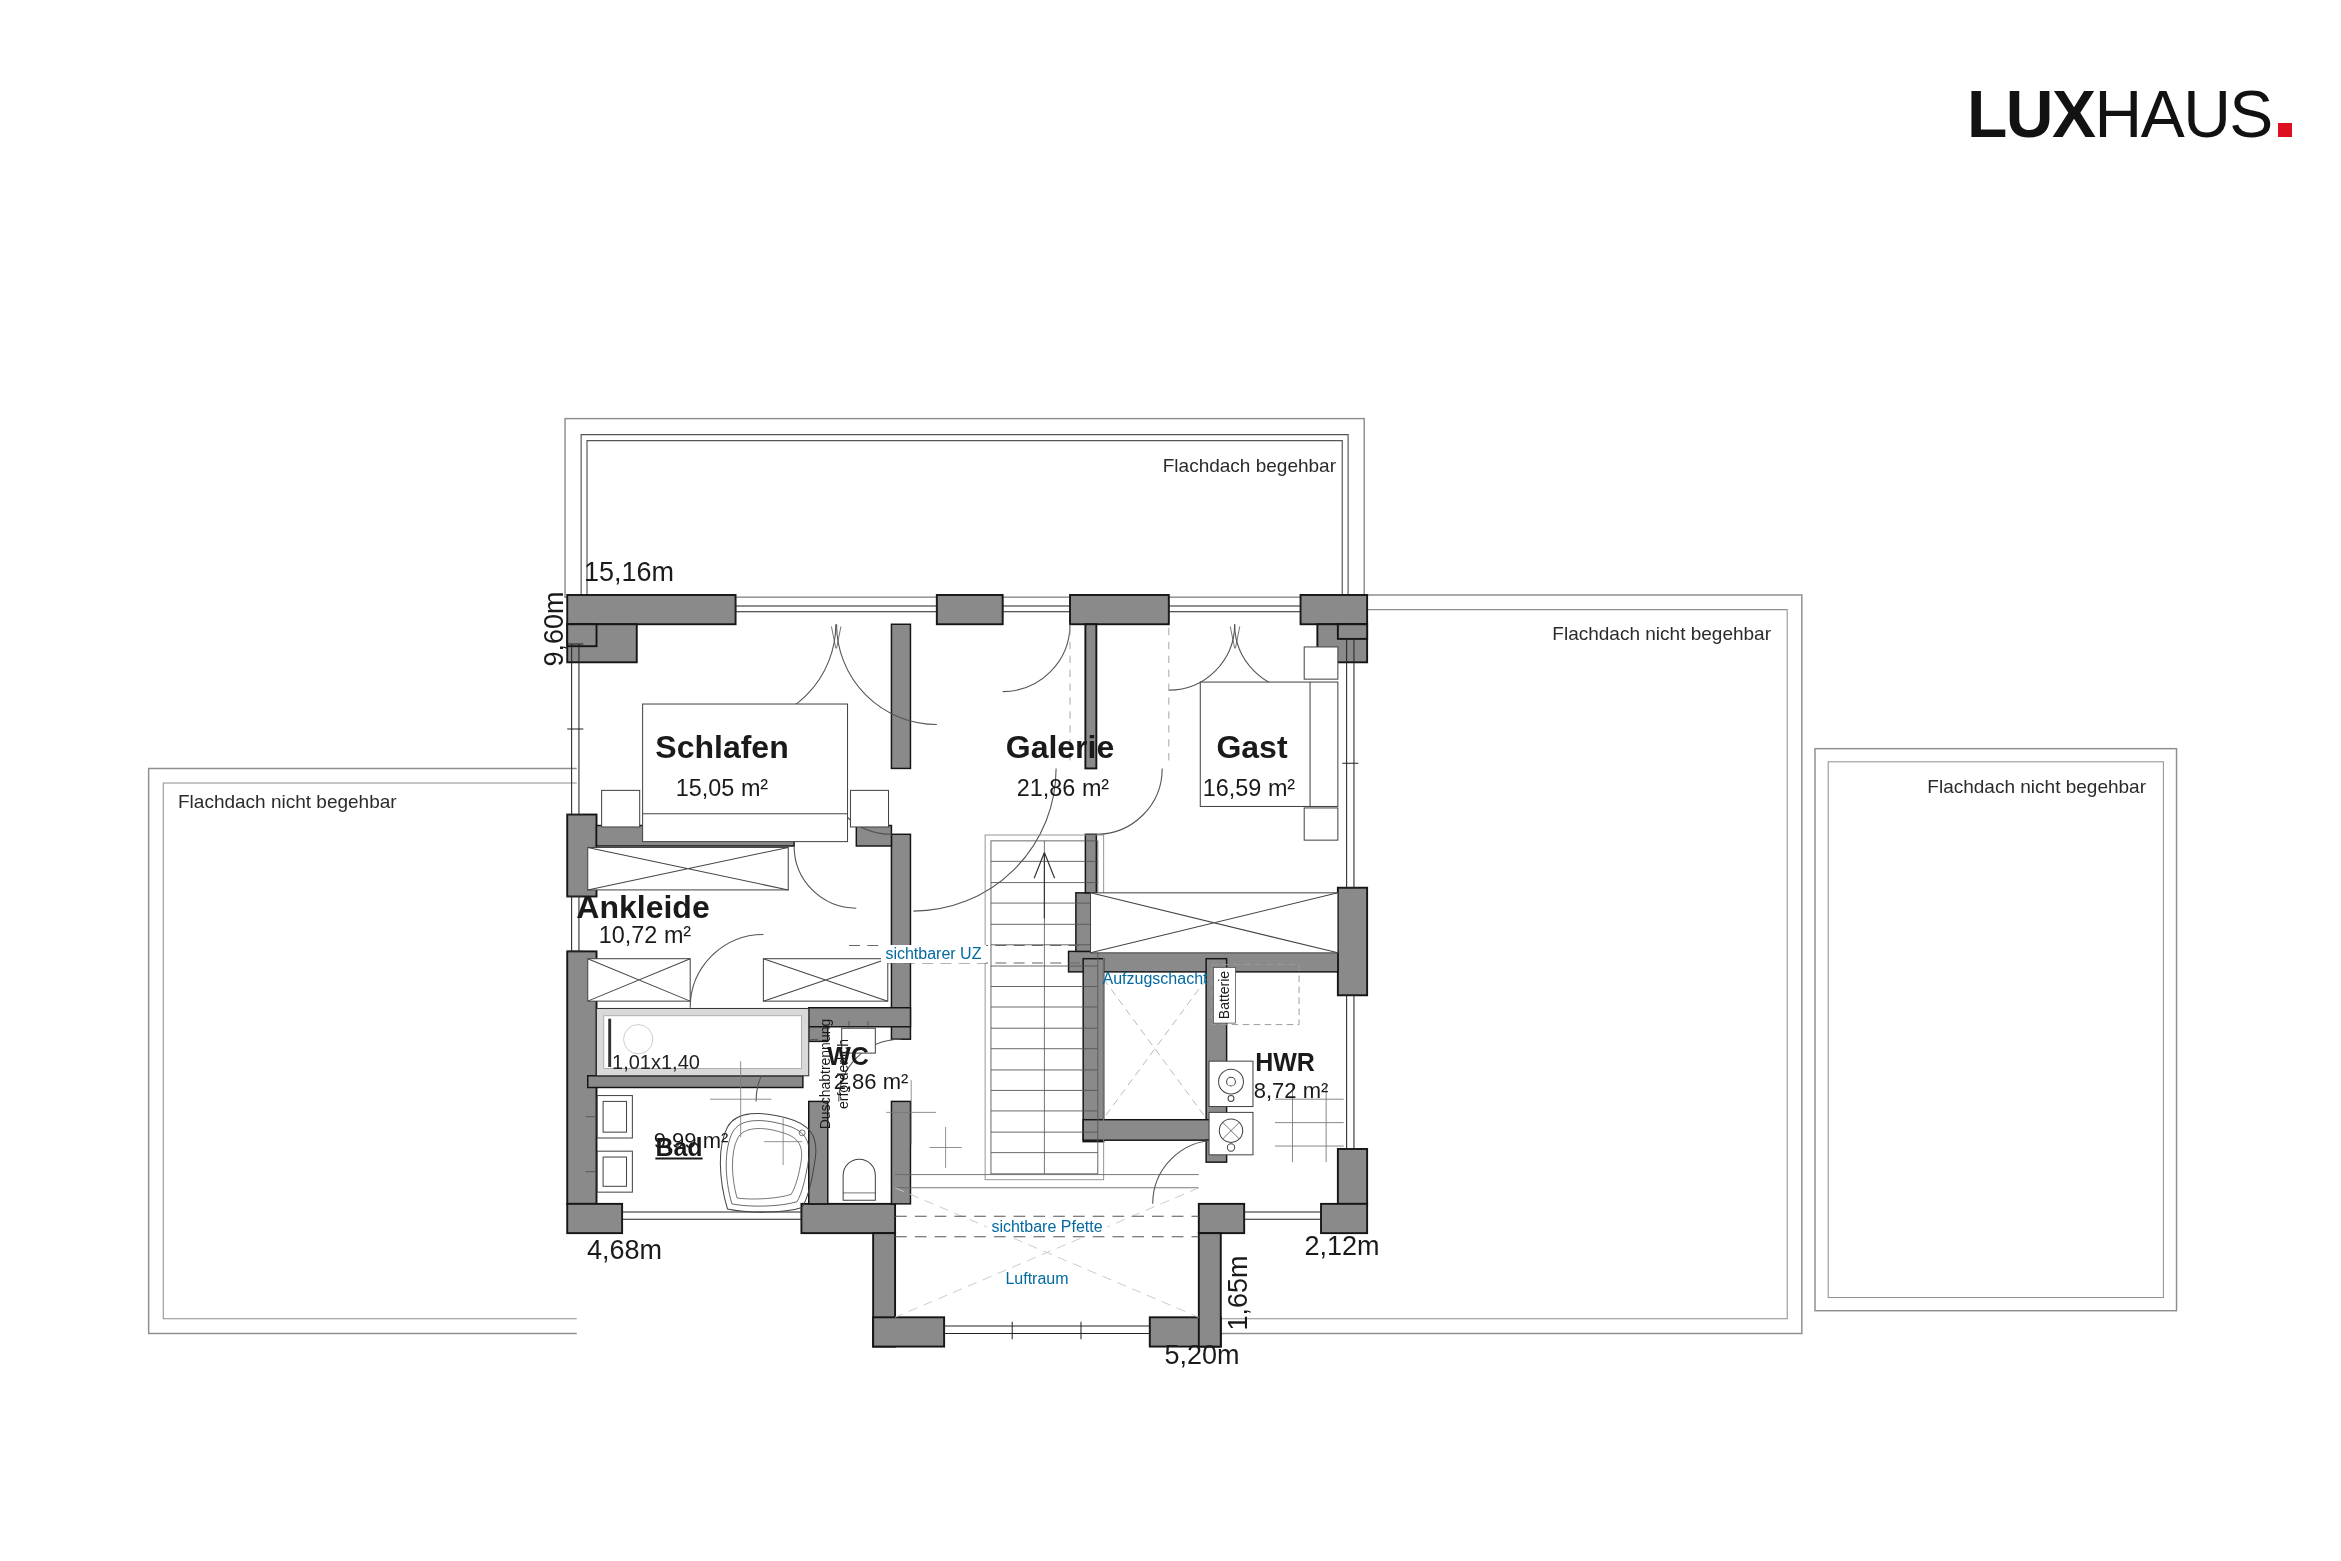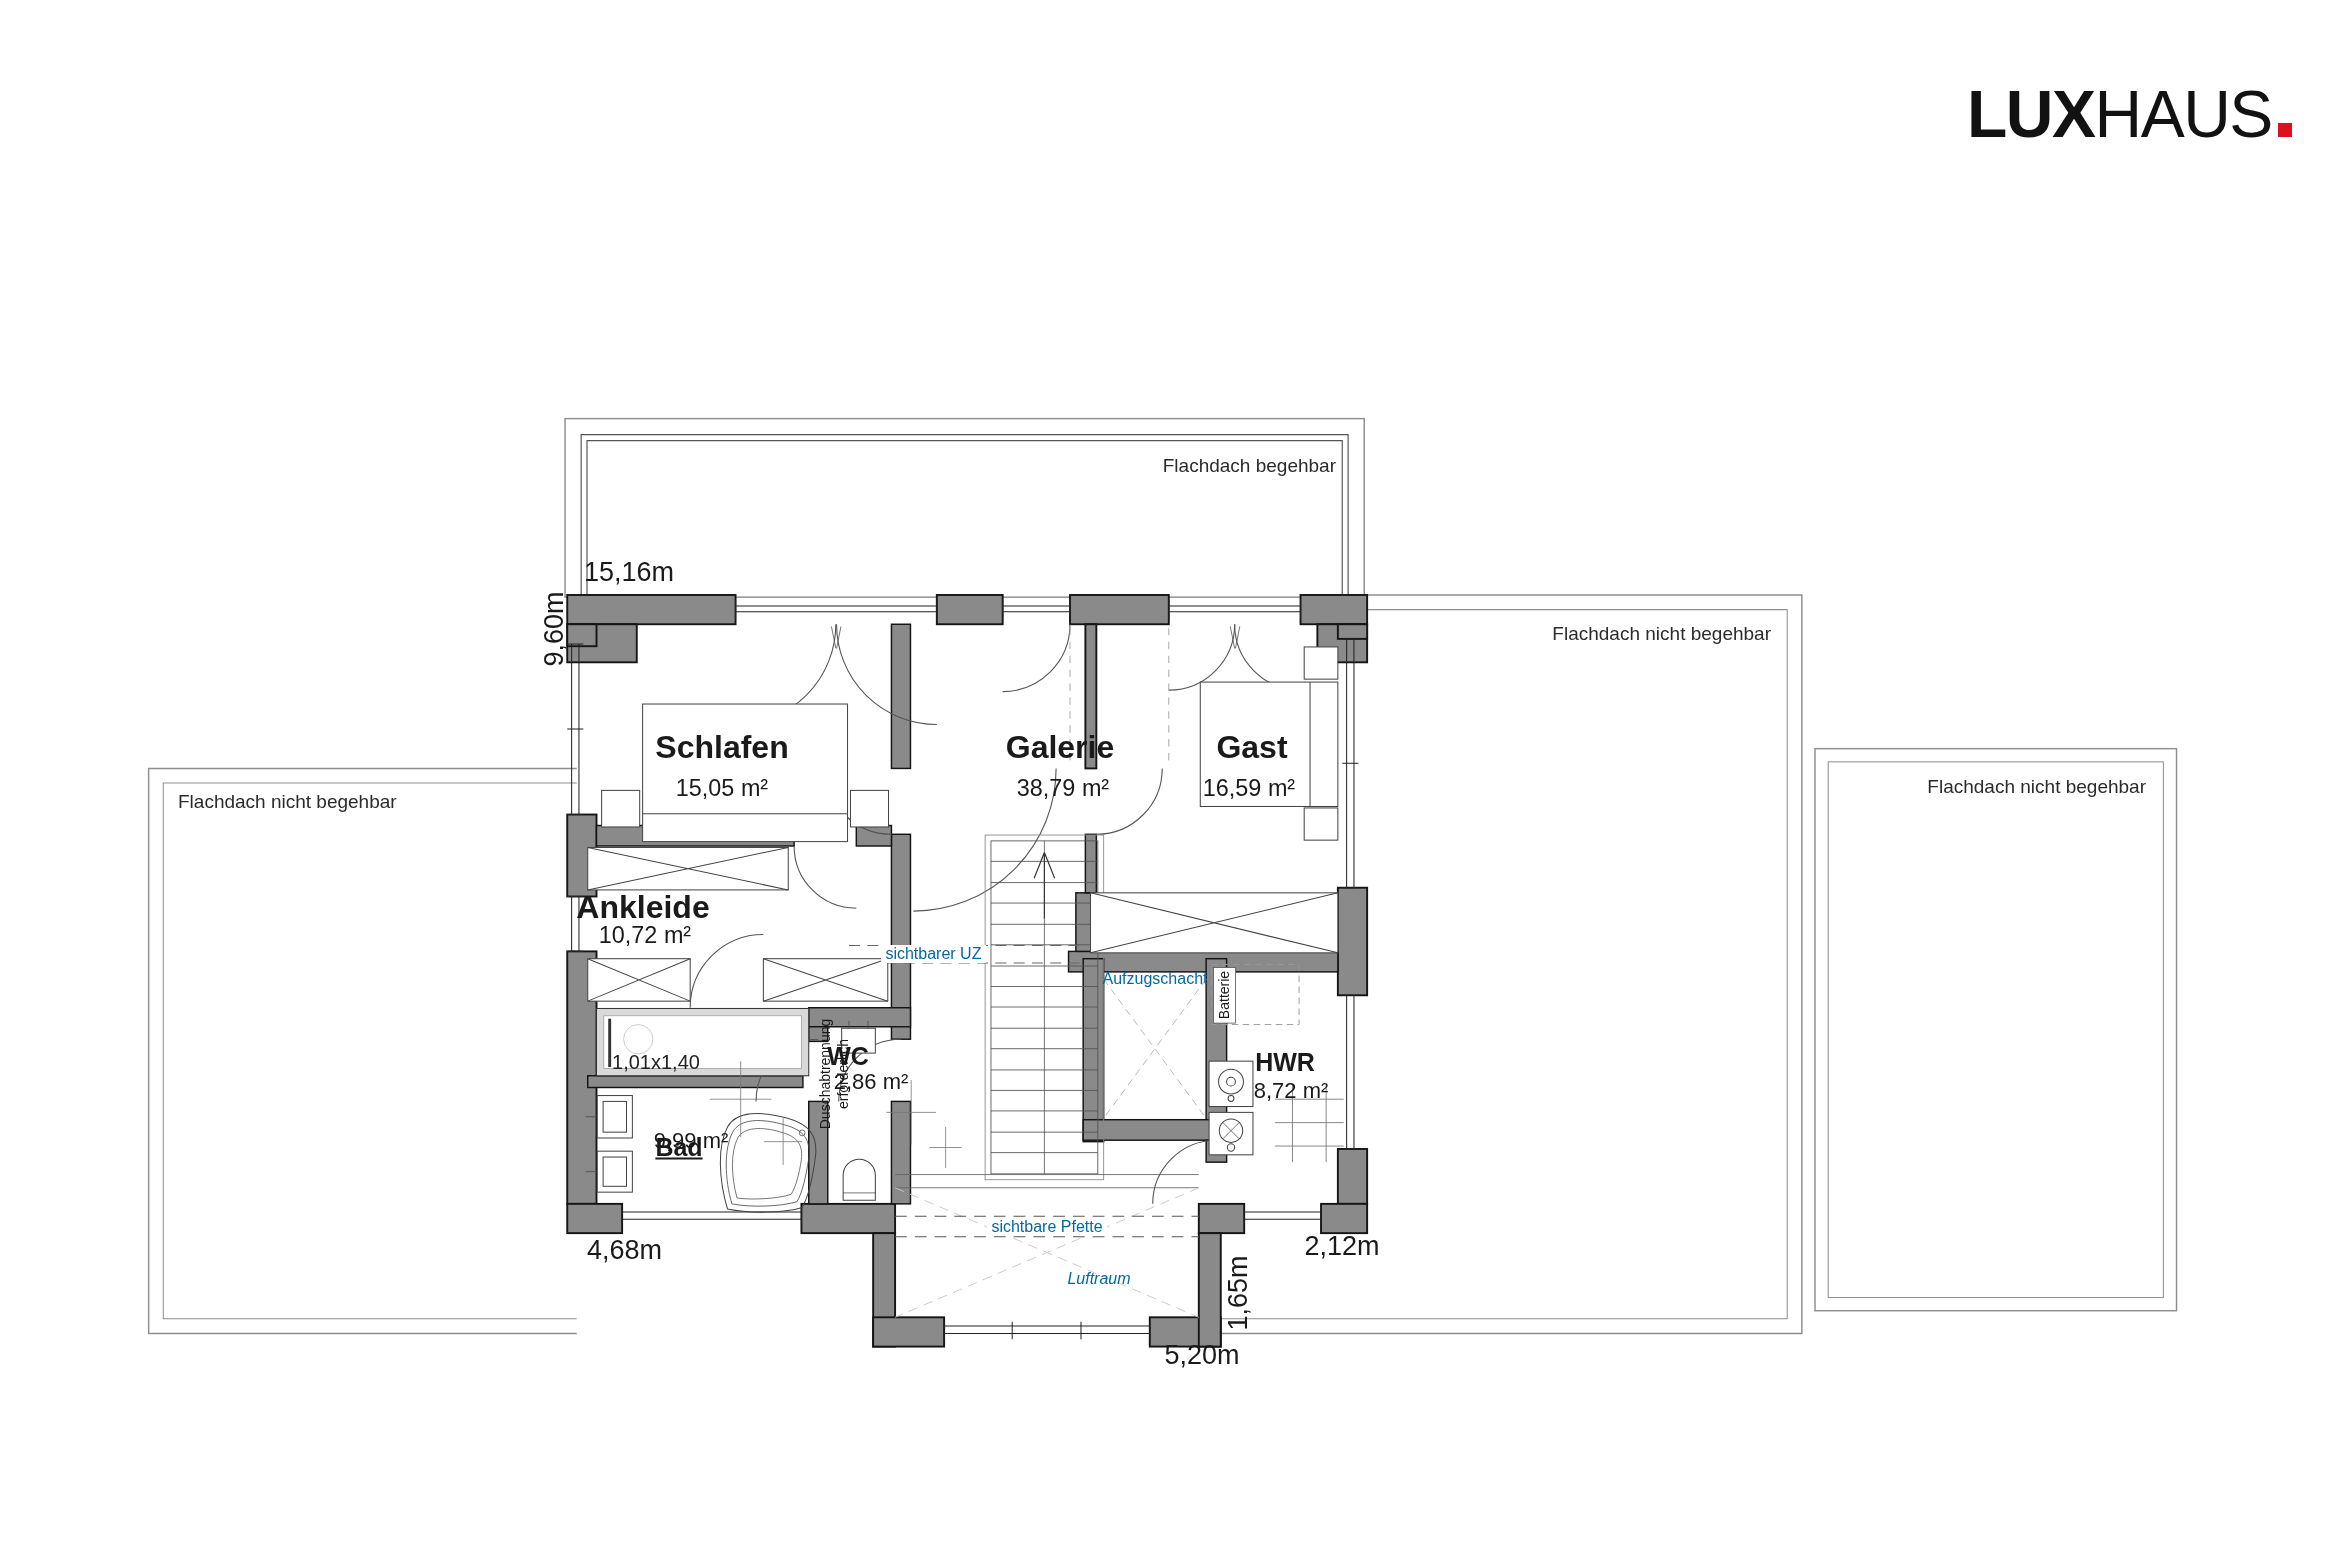--- a/index.html
+++ b/index.html
@@ -236,37 +236,37 @@
   <div class="lbl dim aleft" style="left:584px;top:572px;">15,16m</div>
   <div class="lbl dim rot" style="left:554px;top:629px;">9,60m</div>
   <div class="lbl dim aleft" style="left:587px;top:1250px;">4,68m</div>
   <div class="lbl dim" style="left:1202px;top:1355px;">5,20m</div>
   <div class="lbl dim" style="left:1342px;top:1246px;">2,12m</div>
   <div class="lbl dim rot" style="left:1238px;top:1293px;">1,65m</div>
 
   <div class="lbl room" style="left:722px;top:747px;">Schlafen</div>
   <div class="lbl area" style="left:722px;top:788px;">15,05 m²</div>
   <div class="lbl room" style="left:1060px;top:747px;">Galerie</div>
-  <div class="lbl area" style="left:1063px;top:788px;">38,79 m²</div>
+  <div class="lbl area" style="left:1063px;top:788px;">21,86 m²</div>
   <div class="lbl room" style="left:1252px;top:747px;">Gast</div>
   <div class="lbl area" style="left:1249px;top:788px;">16,59 m²</div>
   <div class="lbl room" style="left:643px;top:907px;">Ankleide</div>
   <div class="lbl area" style="left:645px;top:935px;">10,72 m²</div>
   <div class="lbl room" style="left:848px;top:1056px;font-size:25px;">WC</div>
   <div class="lbl area" style="left:871px;top:1082px;font-size:22px;">2,86 m²</div>
   <div class="lbl room" style="left:679px;top:1147px;font-size:25px;text-decoration:underline;">Bad</div>
   <div class="lbl area" style="left:691px;top:1141px;font-size:22px;">9,99 m²</div>
   <div class="lbl room" style="left:1285px;top:1062px;font-size:25px;">HWR</div>
   <div class="lbl area" style="left:1291px;top:1091px;font-size:22px;">8,72 m²</div>
 
   <div class="lbl small wbg aleft" style="left:881px;top:954px;">sichtbarer UZ</div>
   <div class="lbl small" style="left:1155px;top:979px;">Aufzugschacht</div>
   <div class="lbl rot" style="left:1224px;top:995px;font-size:14px;">Batterie</div>
   <div class="lbl small wbg" style="left:1047px;top:1227px;">sichtbare Pfette</div>
-  <div class="lbl small" style="left:1099px;top:1279px;font-style:italic;">Luftraum</div>
+  <div class="lbl small" style="left:1037px;top:1279px;">Luftraum</div>
   <div class="lbl rot duschlbl" style="left:834px;top:1074px;">
     <div>Duschabtrennung</div>
     <div>erforderlich</div>
   </div>
   <div class="lbl tiny" style="left:656px;top:1062px;">1,01x1,40</div>
 
 </div>
 
 
 </body></html>

